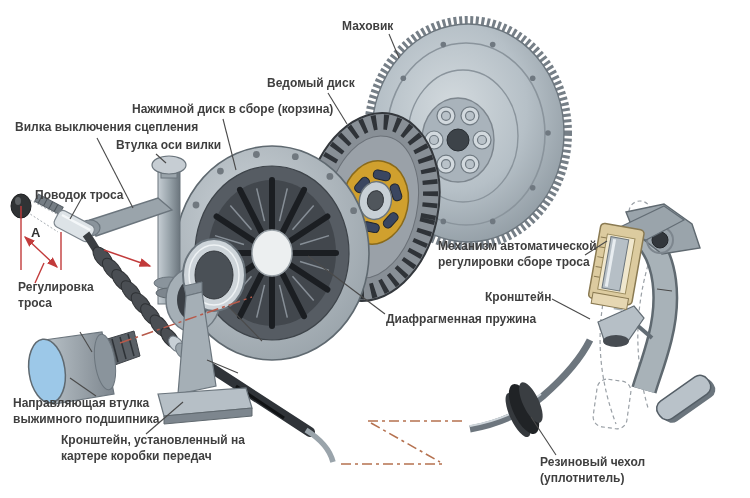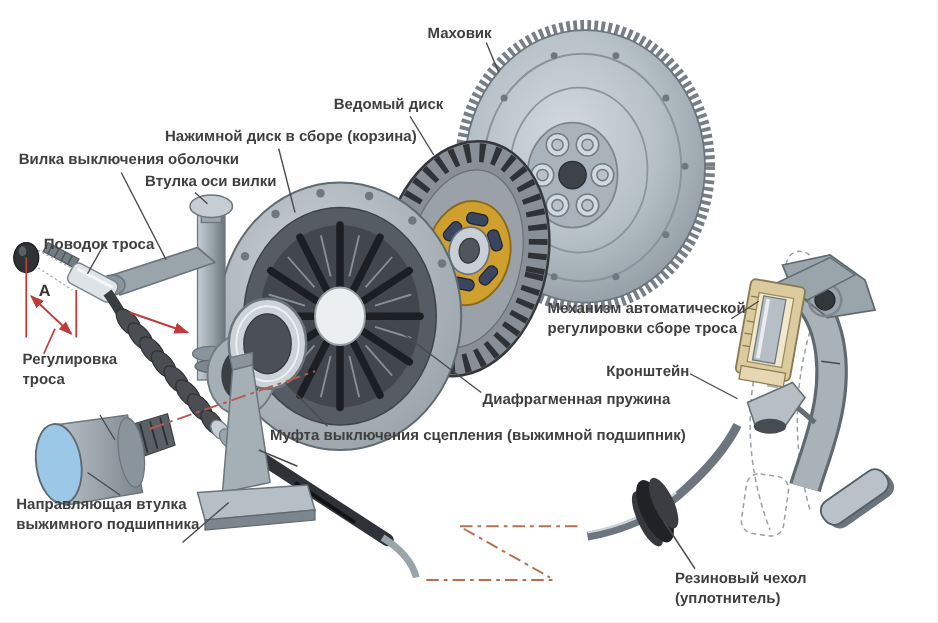--- a/index.html
+++ b/index.html
@@ -294,29 +294,30 @@
     <line x1="585" y1="255" x2="607" y2="241"></line>
     <line x1="552" y1="299" x2="590" y2="319"></line>
     <line x1="672" y1="291" x2="657" y2="289"></line>
     <line x1="556" y1="455" x2="531" y2="417"></line>
   </g>
 </svg>
 
 <div class="lbl" style="left:342px;top:19px">Маховик</div>
 <div class="lbl" style="left:267px;top:76px">Ведомый диск</div>
 <div class="lbl" style="left:132px;top:102px">Нажимной диск в сборе (корзина)</div>
-<div class="lbl" style="left:15px;top:120px">Вилка выключения оболочки</div>
+<div class="lbl" style="left:15px;top:120px">Вилка выключения сцепления</div>
 <div class="lbl" style="left:116px;top:138px">Втулка оси вилки</div>
 <div class="lbl" style="left:35px;top:188px">Поводок троса</div>
 <div class="lbl dim" style="left:31px;top:224px">А</div>
 <div class="lbl" style="left:18px;top:280px">Регулировка
 троса</div>
 <div class="lbl" style="left:13px;top:396px">Направляющая втулка
 выжимного подшипника</div>
-<div class="lbl" style="left:216px;top:341px">Муфта выключения сцепления (выжимной подшипник)</div>
+<div class="lbl" style="left:61px;top:433px">Кронштейн, установленный на
+картере коробки передач</div>
 <div class="lbl" style="left:386px;top:312px">Диафрагменная пружина</div>
 <div class="lbl" style="left:438px;top:239px">Механизм автоматической
 регулировки сборе троса</div>
 <div class="lbl" style="left:485px;top:290px">Кронштейн</div>
 <div class="lbl" style="left:540px;top:455px">Резиновый чехол
 (уплотнитель)</div>
 
 </div>
 
 </body></html>

